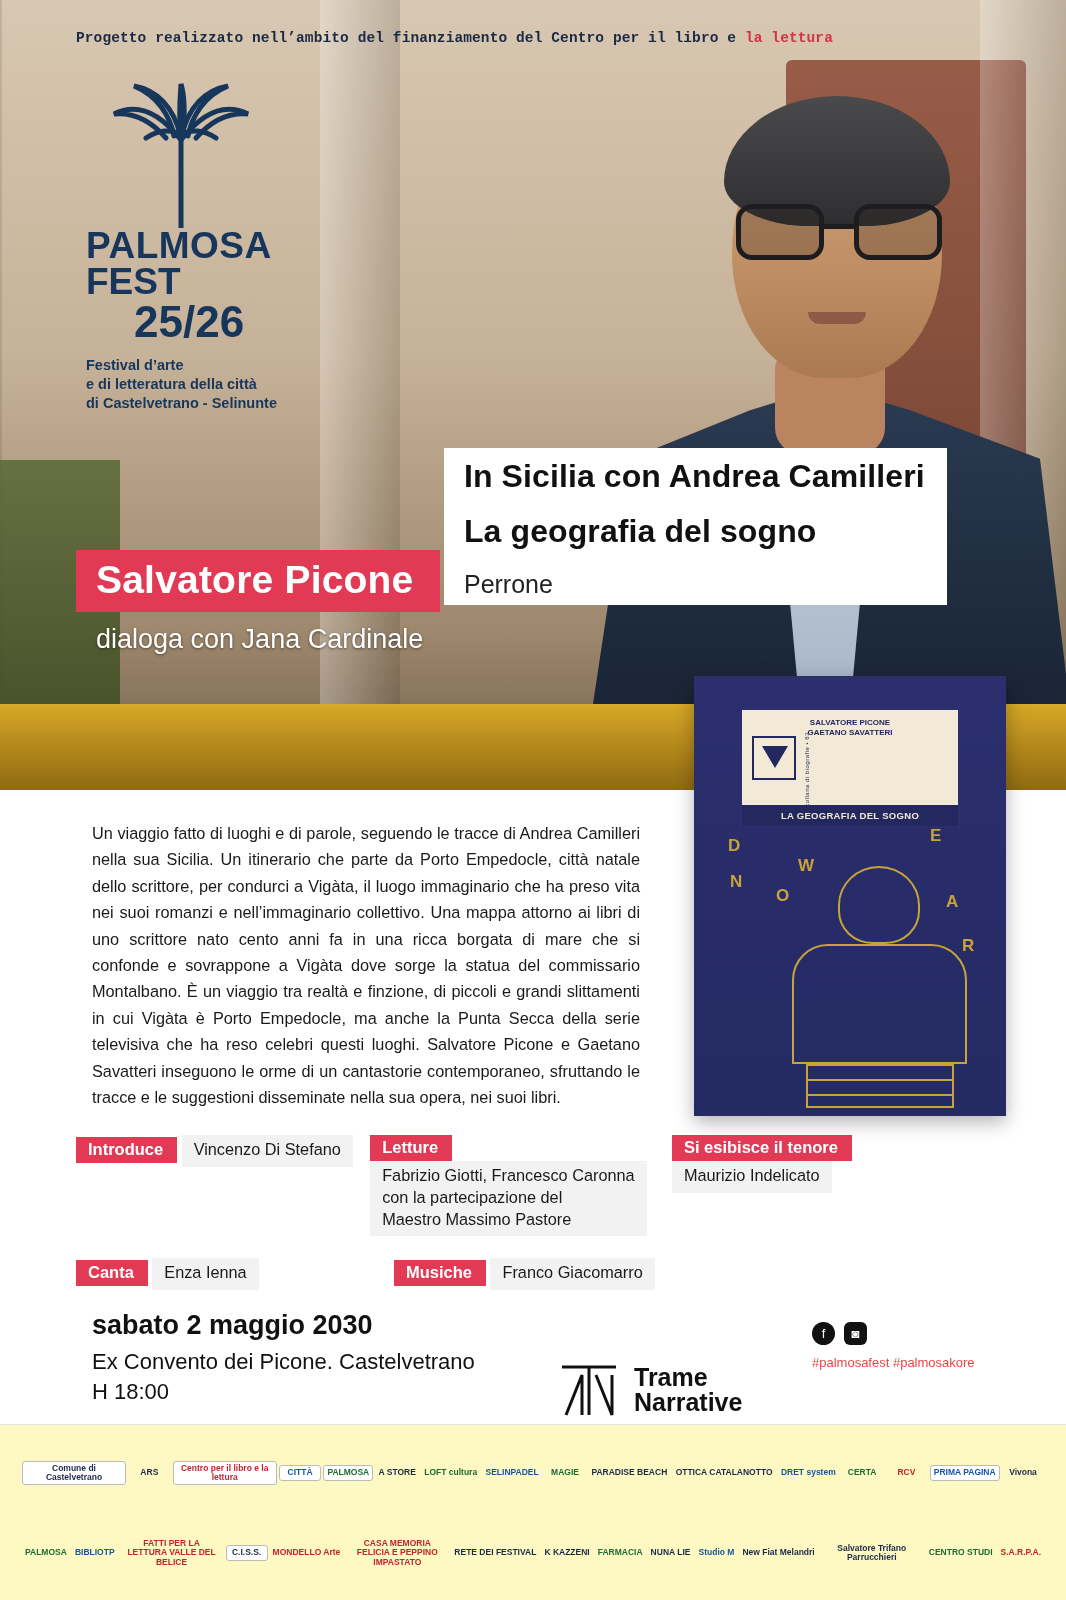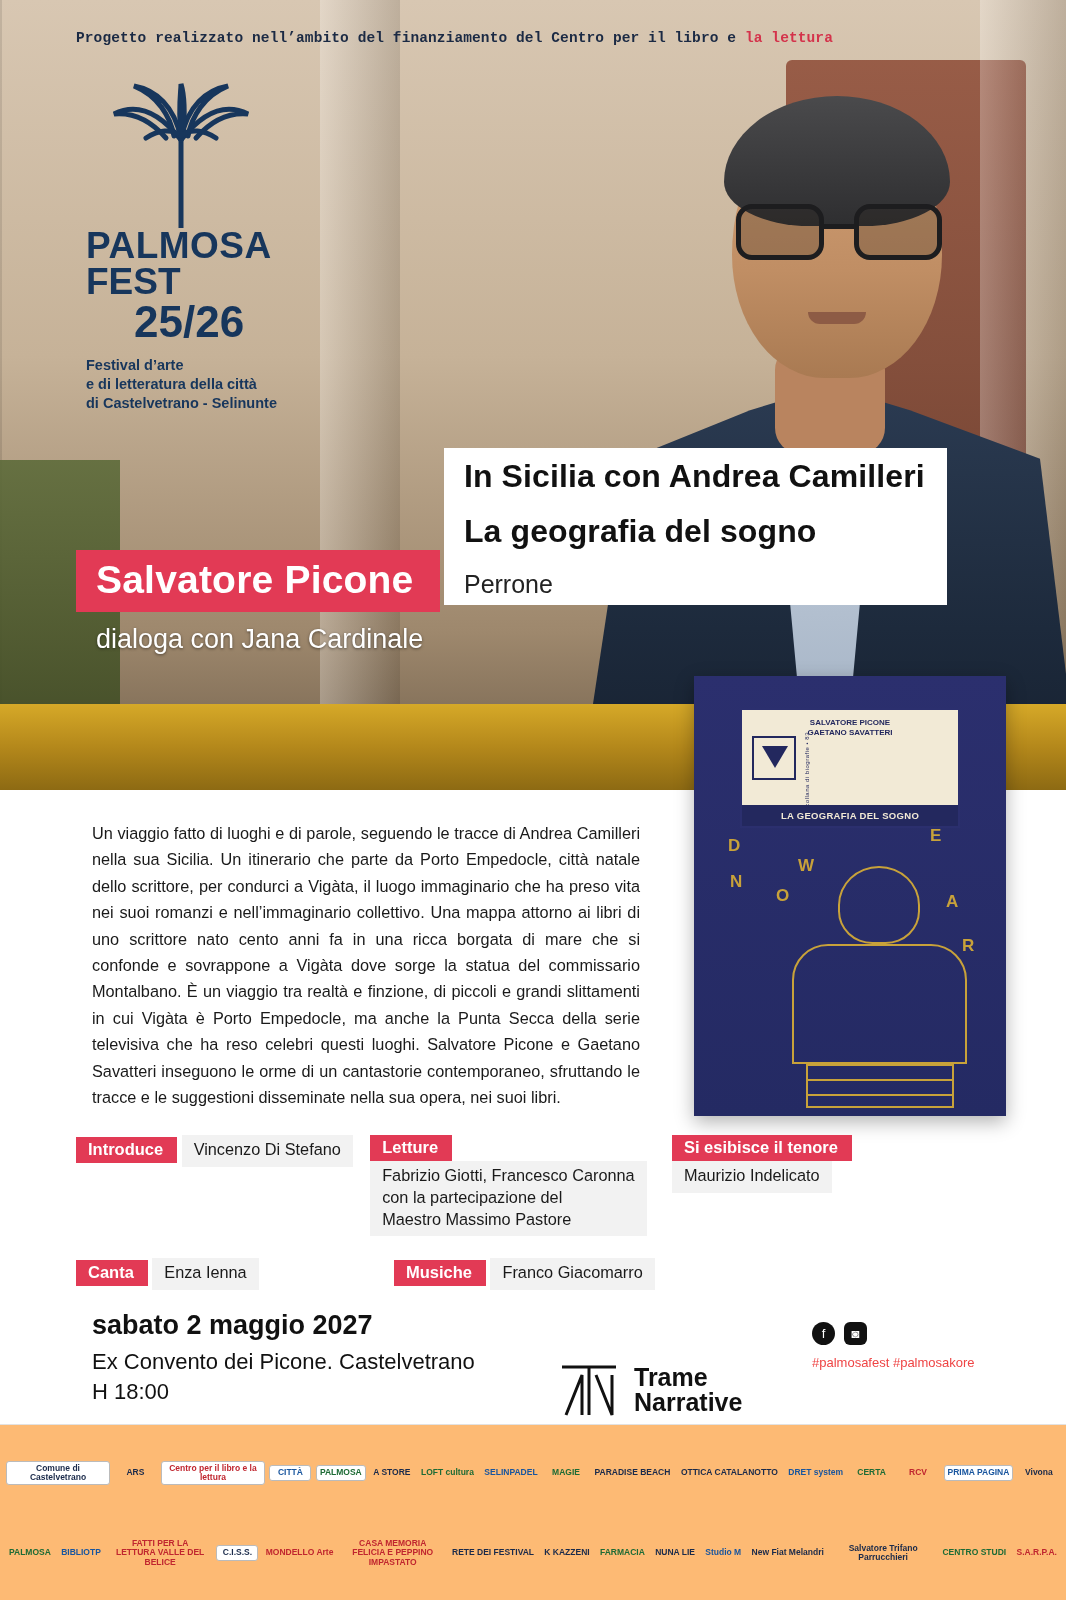--- a/index.html
+++ b/index.html
@@ -218,22 +218,22 @@
   .s-ico {
     width: 23px; height: 23px; border-radius: 50%; background: #111; color: #fff;
     font-size: 13px; display: flex; align-items: center; justify-content: center;
   }
   .s-ico.ig { border-radius: 6px; background: #111; }
   .hashtags { margin-top: 10px; font-size: 13px; color: #ef4444; }
 
   
   .sponsors {
     position: absolute; left: 0; top: 1424px; width: 1066px; height: 176px;
-    background: #fdba74; border-top: 1px solid #e2e2e2;
-    padding: 8px 0;
+    background: #fef9c3; border-top: 1px solid #e2e2e2;
+    padding: 8px 16px;
   }
   .sp-row { display: flex; align-items: center; justify-content: space-between; height: 80px; padding: 0 6px; }
   .sp {
     font-size: 8.5px; color: #333; text-align: center; line-height: 1.1;
     display: flex; align-items: center; justify-content: center;
     font-weight: bold; padding: 2px 3px; max-width: 104px; min-width: 42px;
     overflow: hidden;
   }
   .sp.dark { color: #1a2a4a; }
   .sp.red { color: #c0262f; }
@@ -356,21 +356,21 @@
         <div class="cred-body" style="white-space:pre-line">Enza Ienna</div>
       </div>
       <div class="cred-col">
         <div class="cred-head">Musiche</div>
         <div class="cred-body" style="white-space:pre-line">Franco Giacomarro</div>
       </div>
     </div>
   </div>
 
   <div class="date-block">
-    <div class="d-1">sabato 2 maggio 2027</div>
+    <div class="d-1">sabato 2 maggio 2030</div>
     <div class="d-2">Ex Convento dei Picone. Castelvetrano</div>
     <div class="d-3">H 18:00</div>
   </div>
 
   <div class="trame">
     <svg class="trame-mark" viewBox="0 0 66 62">
       <g stroke="#111" stroke-width="3" fill="none">
         <path d="M6 8 L60 8"></path>
         <path d="M33 8 L33 56"></path>
         <path d="M10 56 L26 16 L26 56"></path>

